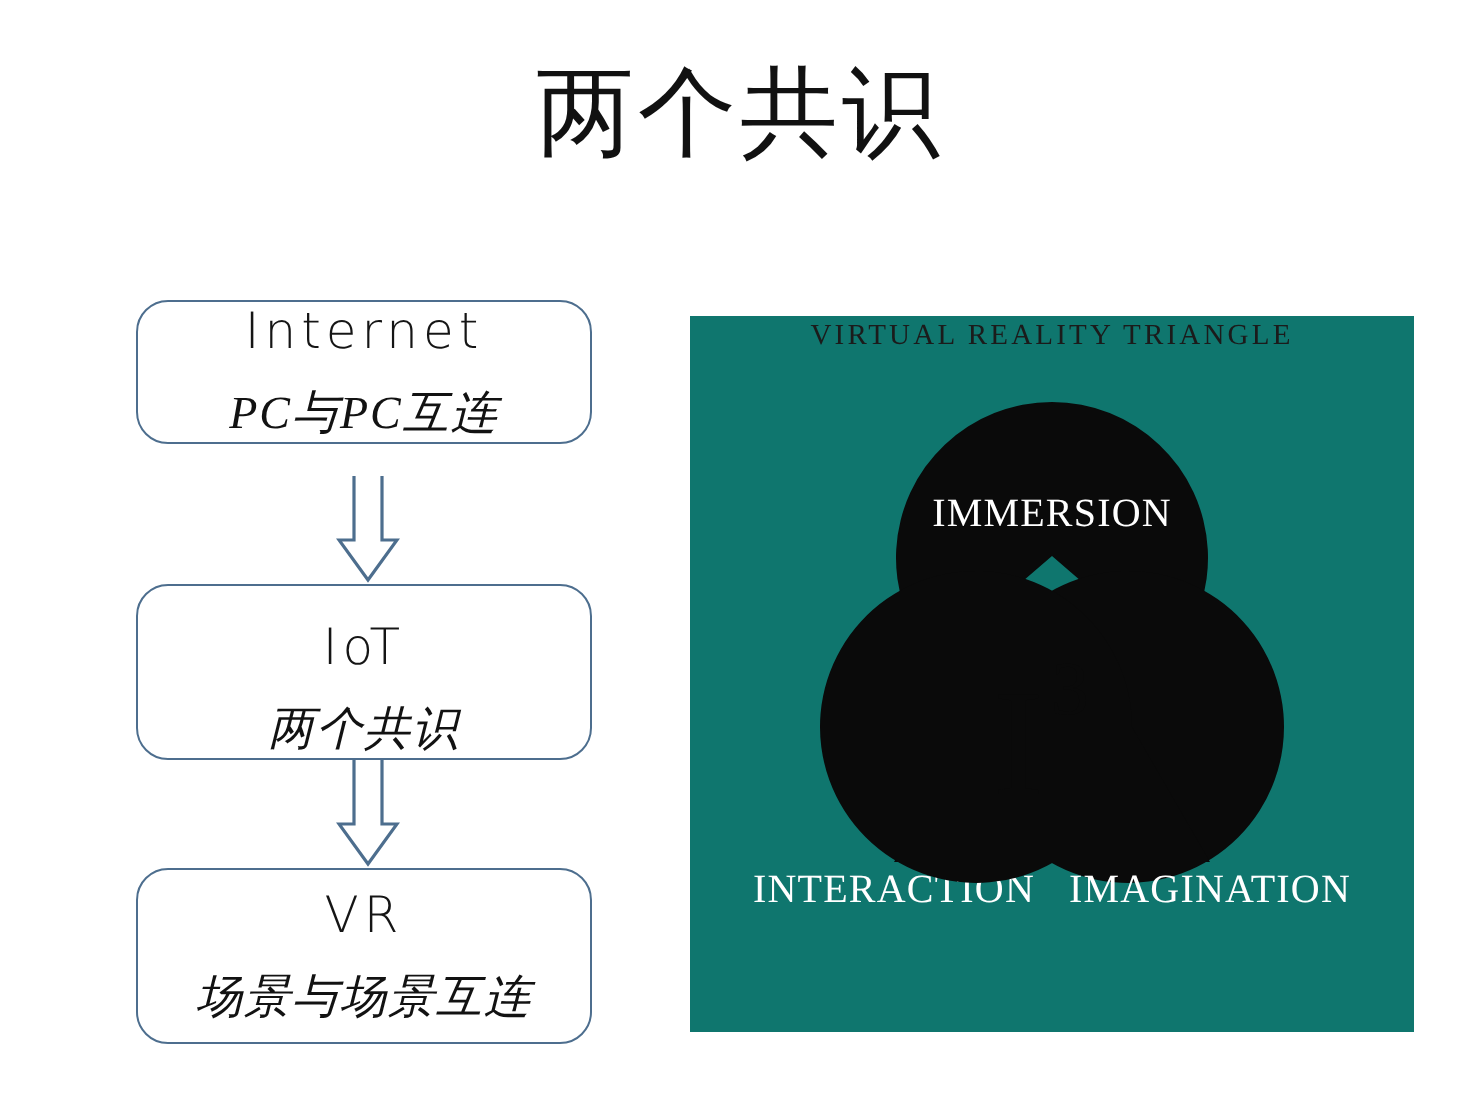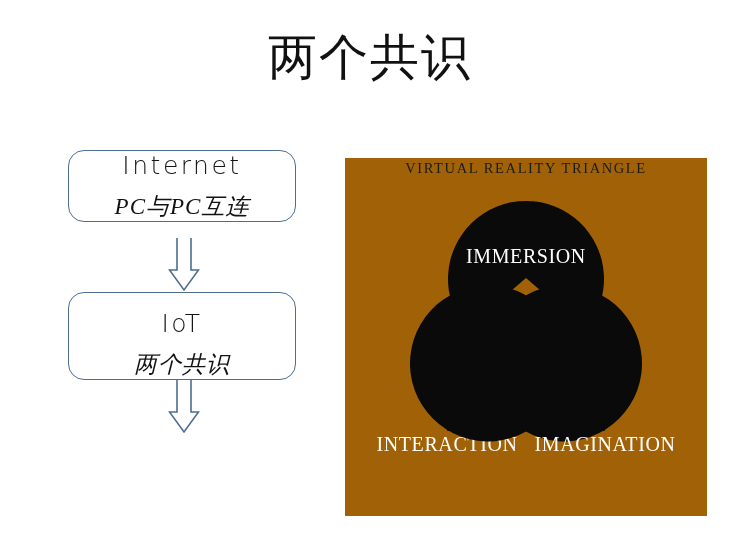--- a/index.html
+++ b/index.html
@@ -88,21 +88,21 @@
   .flow-arrow.a2 { top: 230px; }
   .flow-arrow svg { display: block; }
 
   
   .vr-panel {
     position: absolute;
     left: 345px;
     top: 158px;
     width: 362px;
     height: 358px;
-    background: #a16207;
+    background: #0f766e;
   }
   .vr-caption {
     position: absolute;
     left: 0;
     top: 2px;
     width: 362px;
     text-align: center;
     font-family: "Liberation Serif", "DejaVu Serif", serif;
     font-size: 14.5px;
     letter-spacing: 1.6px;
@@ -152,20 +152,24 @@
     <div class="box-title">IoT</div>
     <div class="box-sub">两个共识</div>
   </div>
 
   <div class="flow-arrow a2">
     <svg width="32" height="54" viewBox="0 0 32 54" xmlns="http://www.w3.org/2000/svg">
       <path d="M9 0 L9 32 L1.5 32 L16 52 L30.5 32 L23 32 L23 0" fill="#ffffff" stroke="#4d6e8e" stroke-width="1.6" stroke-linejoin="miter"></path>
     </svg>
   </div>
 
+  <div class="flow-box b3">
+    <div class="box-title">VR</div>
+    <div class="box-sub">场景与场景互连</div>
+  </div>
 
 </div>
 
 <div class="vr-panel">
 
   <div class="vr-caption">VIRTUAL REALITY TRIANGLE</div>
 
   <svg class="vr-svg" width="362" height="334" viewBox="0 0 362 334" xmlns="http://www.w3.org/2000/svg">
 
     <g>

